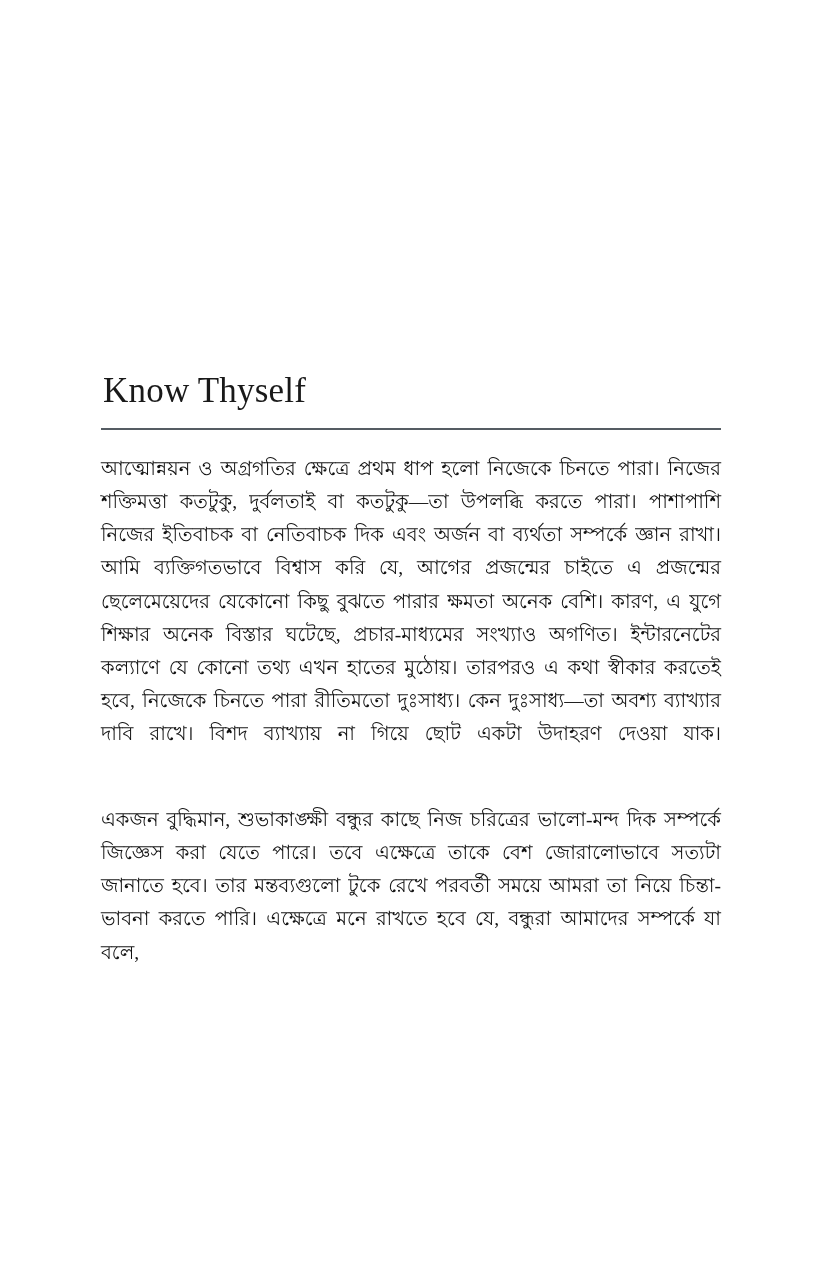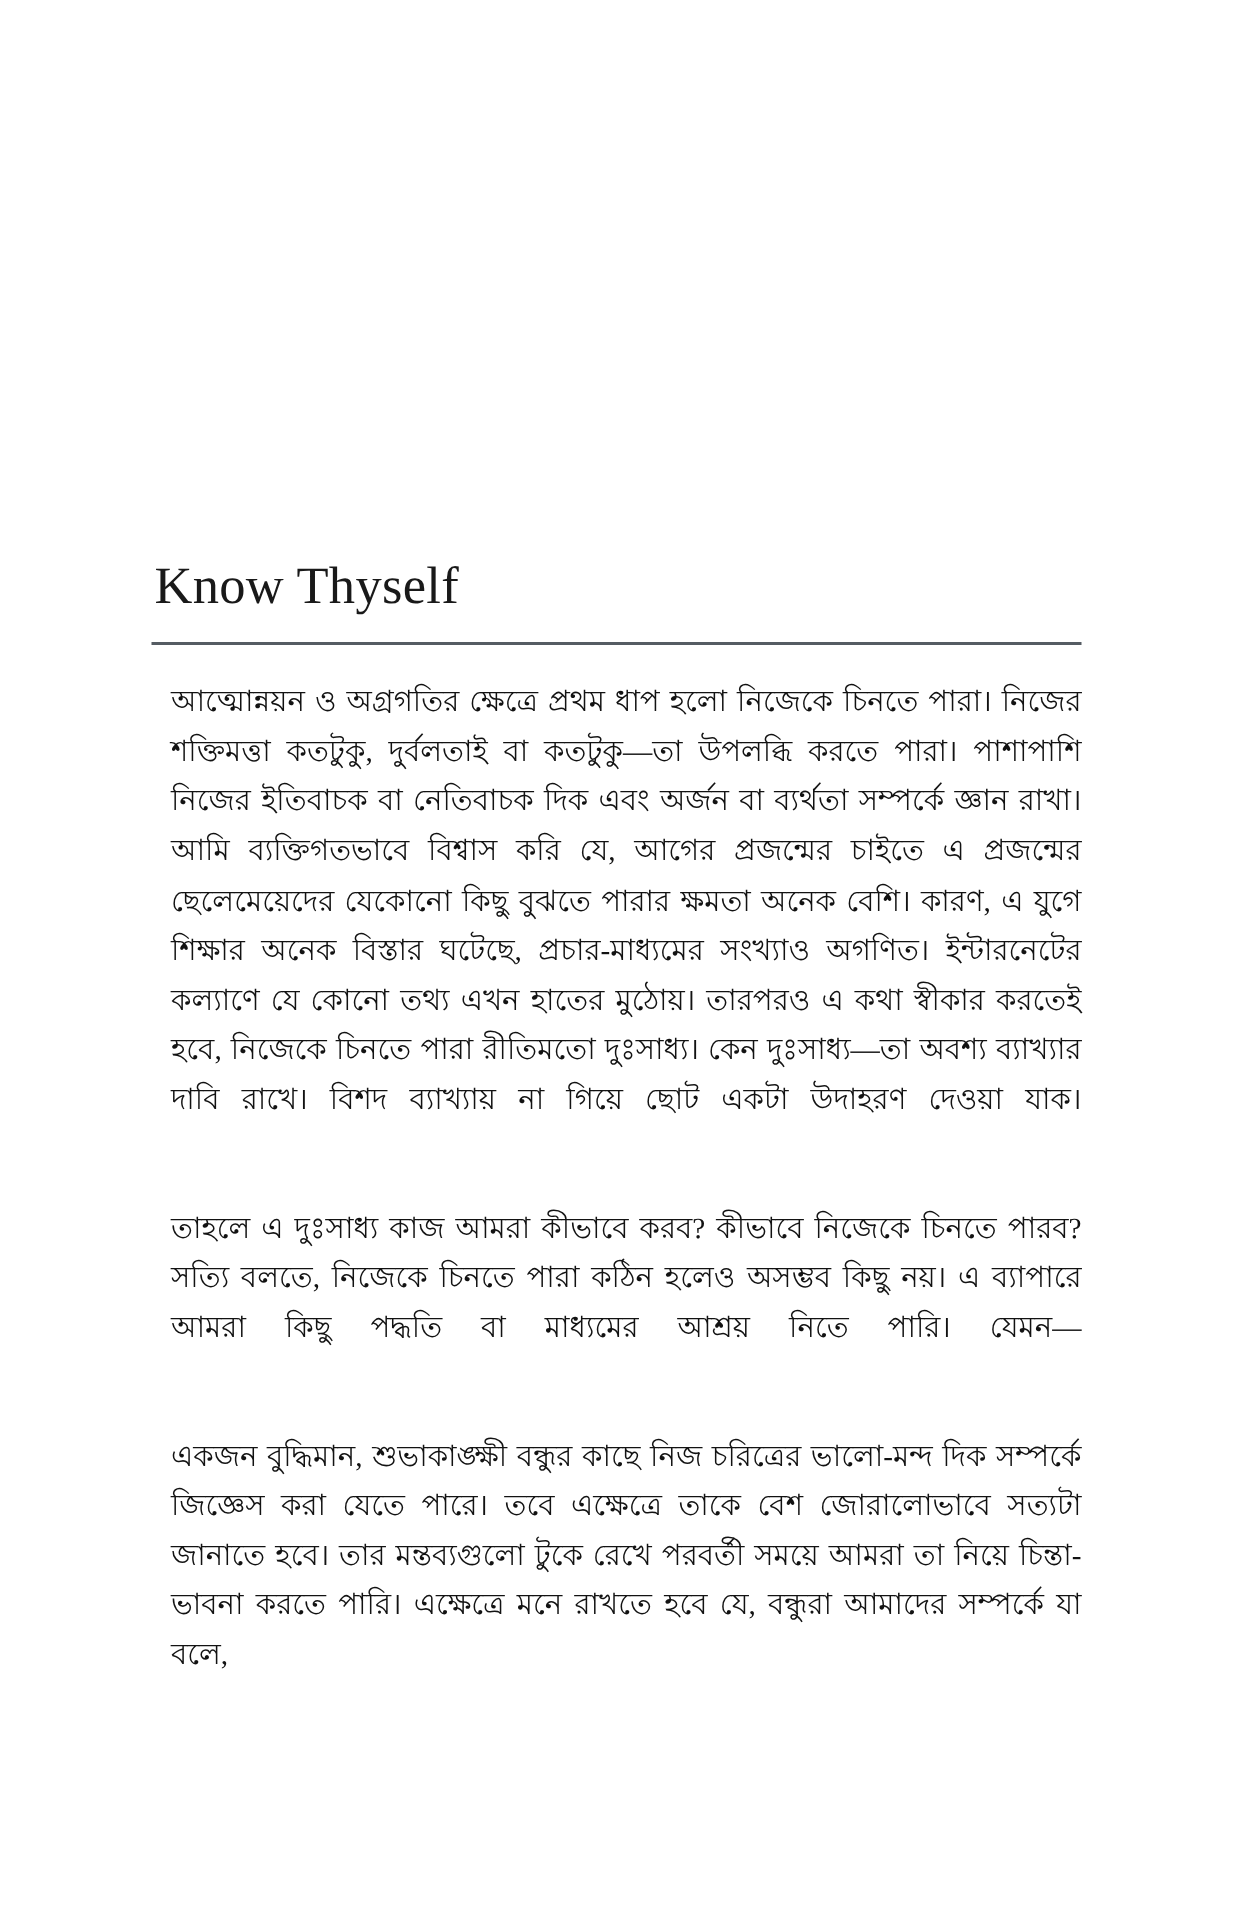--- a/index.html
+++ b/index.html
@@ -56,21 +56,21 @@
     margin: 16px 0 0 0;
     width: 620px;
   }
 
   
   .body-copy {
     margin-top: 22px;
   }
 
   .body-copy p {
-    margin: 0 0 19px 13px;
+    margin: 0 0 19px 0;
     font-family: "Liberation Serif", "DejaVu Serif", serif;
     font-size: 19.5px;
     line-height: 33.2px;
     text-align: justify;
     text-justify: inter-word;
     color: #121212;
     word-spacing: 0.5px;
   }
 
   .body-copy p:last-child {
@@ -92,19 +92,18 @@
   <div class="page-top-spacer"></div>
 
   <div class="content">
 
     <h1 class="chapter-title">Know Thyself</h1>
 
     <hr class="title-rule">
 
     <div class="body-copy">
       <p>আত্মোন্নয়ন ও অগ্রগতির ক্ষেত্রে প্রথম ধাপ হলো নিজেকে চিনতে পারা। নিজের শক্তিমত্তা কতটুকু, দুর্বলতাই বা কতটুকু—তা উপলব্ধি করতে পারা। পাশাপাশি নিজের ইতিবাচক বা নেতিবাচক দিক এবং অর্জন বা ব্যর্থতা সম্পর্কে জ্ঞান রাখা। আমি ব্যক্তিগতভাবে বিশ্বাস করি যে, আগের প্রজন্মের চাইতে এ প্রজন্মের ছেলেমেয়েদের যেকোনো কিছু বুঝতে পারার ক্ষমতা অনেক বেশি। কারণ, এ যুগে শিক্ষার অনেক বিস্তার ঘটেছে, প্রচার-মাধ্যমের সংখ্যাও অগণিত। ইন্টারনেটের কল্যাণে যে কোনো তথ্য এখন হাতের মুঠোয়। তারপরও এ কথা স্বীকার করতেই হবে, নিজেকে চিনতে পারা রীতিমতো দুঃসাধ্য। কেন দুঃসাধ্য—তা অবশ্য ব্যাখ্যার দাবি রাখে। বিশদ ব্যাখ্যায় না গিয়ে ছোট একটা উদাহরণ দেওয়া যাক।</p>
-      <p>তাহলে এ দুঃসাধ্য কাজ আমরা কীভাবে করব? কীভাবে নিজেকে চিনতে পারব? সত্যি বলতে, নিজেকে চিনতে পারা কঠিন হলেও অসম্ভব কিছু নয়। এ ব্যাপারে আমরা কিছু পদ্ধতি বা মাধ্যমের আশ্রয় নিতে পারি। যেমন—</p>
       <p>একজন বুদ্ধিমান, শুভাকাঙ্ক্ষী বন্ধুর কাছে নিজ চরিত্রের ভালো-মন্দ দিক সম্পর্কে জিজ্ঞেস করা যেতে পারে। তবে এক্ষেত্রে তাকে বেশ জোরালোভাবে সত্যটা জানাতে হবে। তার মন্তব্যগুলো টুকে রেখে পরবর্তী সময়ে আমরা তা নিয়ে চিন্তা-ভাবনা করতে পারি। এক্ষেত্রে মনে রাখতে হবে যে, বন্ধুরা আমাদের সম্পর্কে যা বলে,</p>
     </div>
 
   </div>
 
 </div>
 
 </body></html>

